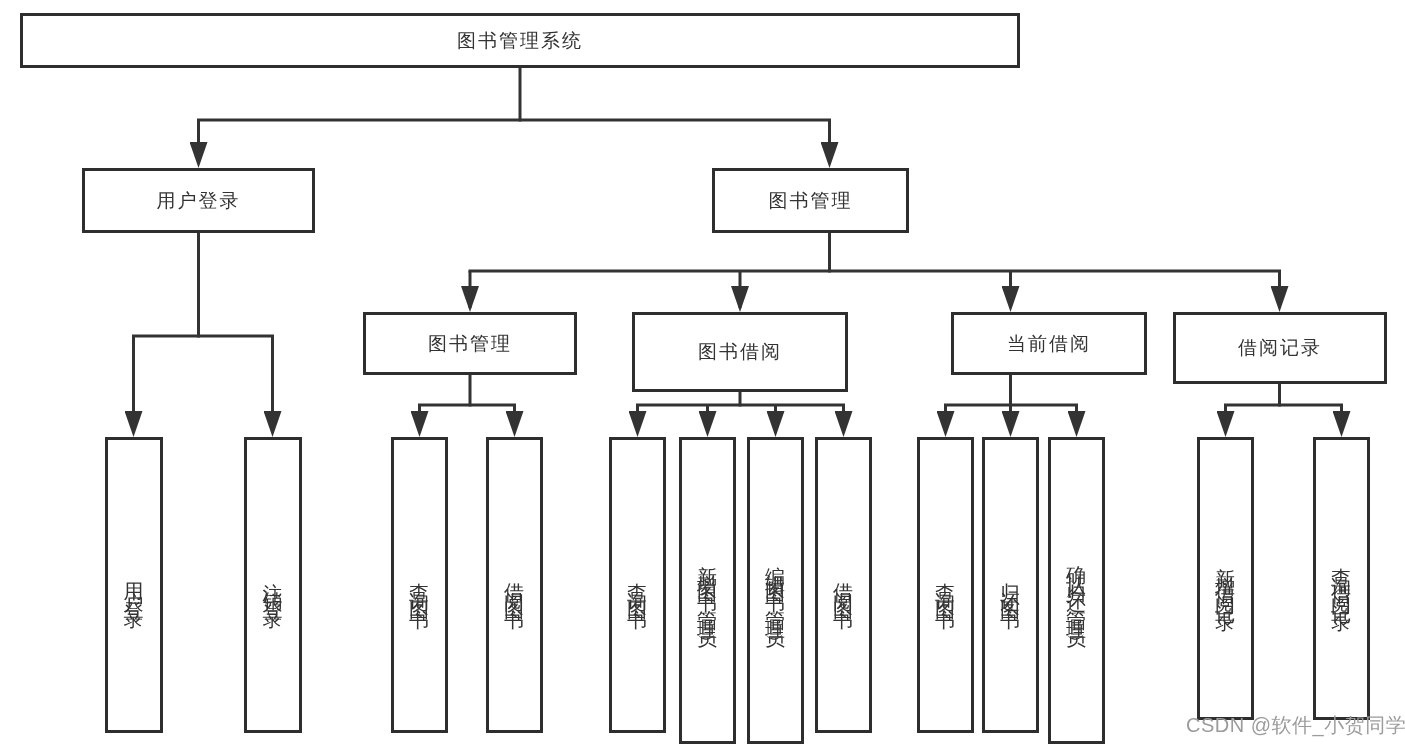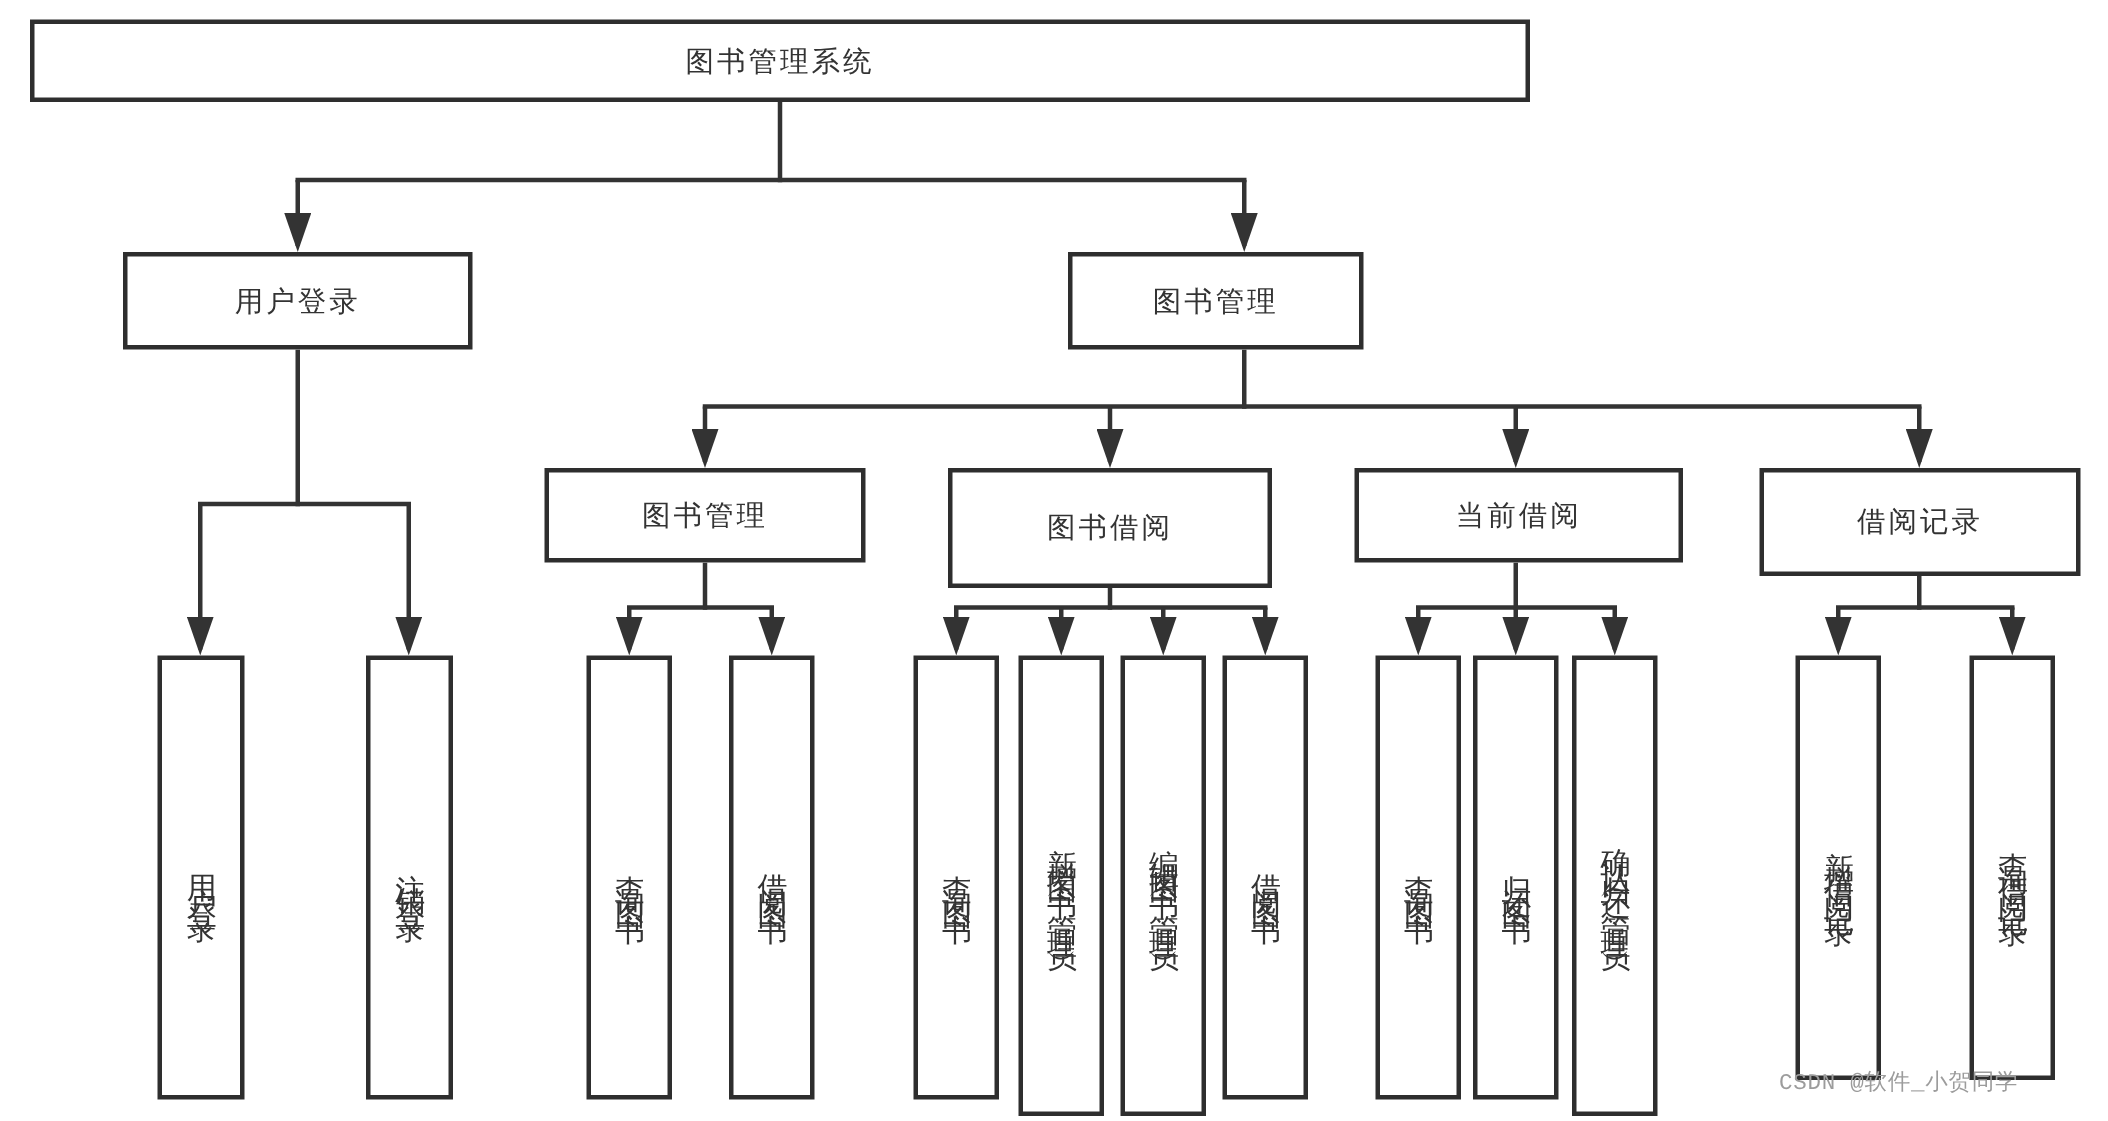--- a/index.html
+++ b/index.html
@@ -13,21 +13,21 @@
     position:absolute; background:#ffffff; border:3px solid #2e2e2e;
     display:flex; align-items:center; justify-content:center; color:#333333;
   }
   .node.h .label { font-size:19px; letter-spacing:2px; white-space:nowrap; }
   .node.v .label {
     writing-mode:vertical-rl; text-orientation:mixed;
     font-size:20px; letter-spacing:9px; line-height:1;
   }
   .watermark {
     position:absolute; left:1186px; top:712px; z-index:5;
-    font-size:15px; color:#9c9c9c; letter-spacing:0.5px; white-space:nowrap;font-family:Liberation Mono, monospace;
+    font-size:20px; color:#9c9c9c; letter-spacing:0.5px; white-space:nowrap;
   }
 </style>
 </head>
 <body>
 
 <div class="canvas">
 
   <svg class="edges" viewBox="0 0 1405 747">
     <defs>
       <marker id="arrow" markerUnits="userSpaceOnUse" markerWidth="26" markerHeight="18" viewBox="0 0 26 18" refX="22" refY="9" orient="auto">
@@ -103,21 +103,21 @@
   <div class="node h" style="left:712px;top:168px;width:197px;height:65px">
     <span class="label">图书管理</span>
   </div>
 
   <div class="node h" style="left:363px;top:312px;width:214px;height:63px">
     <span class="label">图书管理</span>
   </div>
   <div class="node h" style="left:632px;top:312px;width:216px;height:80px">
     <span class="label">图书借阅</span>
   </div>
-  <div class="node h" style="left:903px;top:312px;width:219px;height:63px">
+  <div class="node h" style="left:951px;top:312px;width:196px;height:63px">
     <span class="label">当前借阅</span>
   </div>
   <div class="node h" style="left:1173px;top:312px;width:214px;height:72px">
     <span class="label">借阅记录</span>
   </div>
 
   <div class="node v" style="left:105px;top:437px;width:58px;height:296px">
     <span class="label">用户登录</span>
   </div>
   <div class="node v" style="left:244px;top:437px;width:58px;height:296px">

